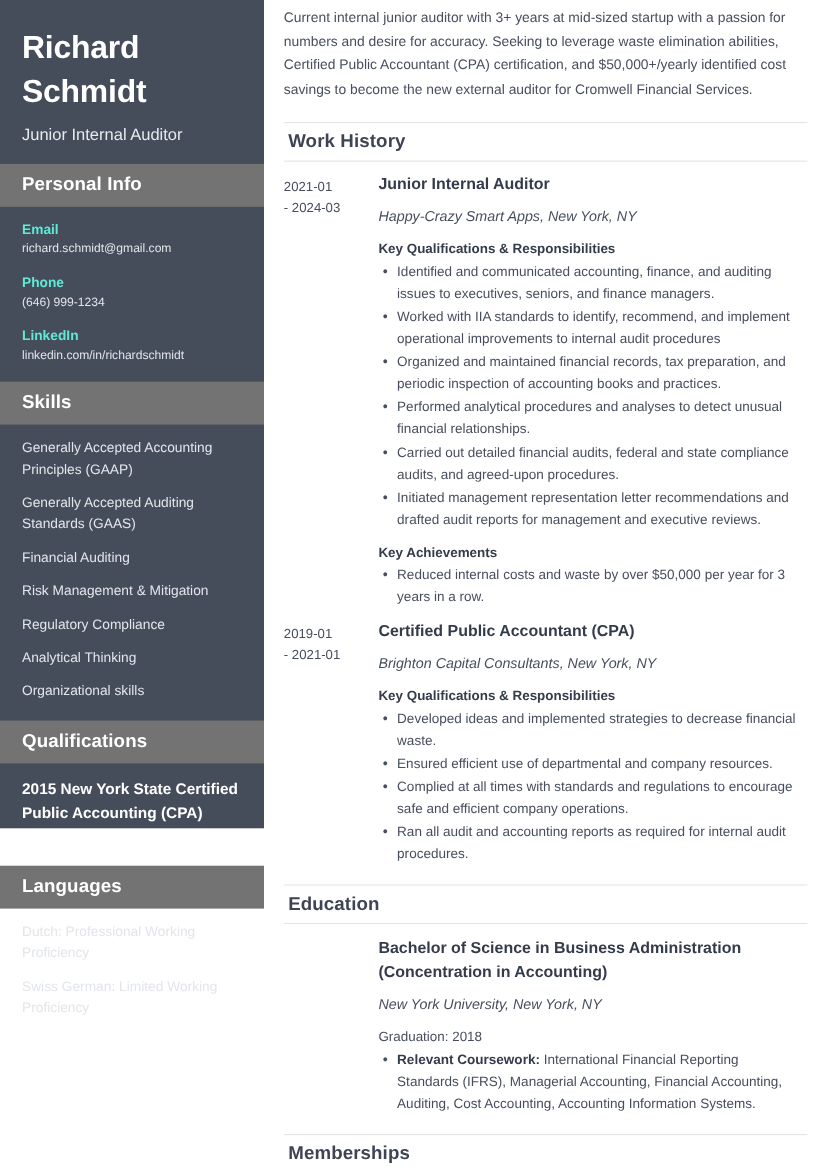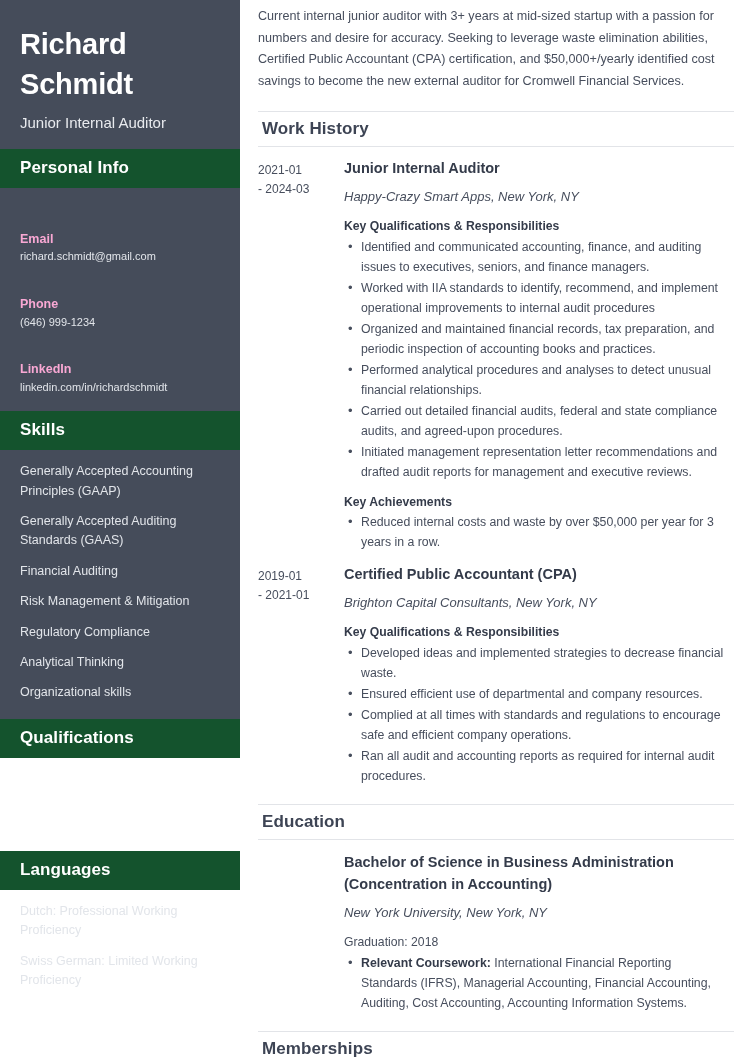--- a/index.html
+++ b/index.html
@@ -33,37 +33,36 @@
   }
   .job-title {
     font-size:15px;
     font-weight:normal;
     color:#e8eaee;
     margin-top:9px;
     line-height:1.3;
   }
 
   .sec-head {
-    background:#14532d;
+    background:#737373;
     padding:9px 20px 10px 20px;
     font-size:17px;
     font-weight:bold;
     color:#ffffff;
     letter-spacing:0.1px;
   }
   .sec-body { padding:12px 20px 14px 20px; }
 
   .pi-item { margin-bottom:13px; }
   .pi-item:last-child { margin-bottom:2px; }
   .pi-label {
     font-size:12.5px;
     font-weight:bold;
-    color:#f9a8d4;
-    line-height:1.5;
-    margin-top:30px;
+    color:#5eead4;
+    line-height:1.5;
   }
   .pi-value {
     font-size:11px;
     color:#e2e5ea;
     line-height:1.5;
     word-break:break-word;
   }
 
   .skill-item {
     font-size:12.5px;

